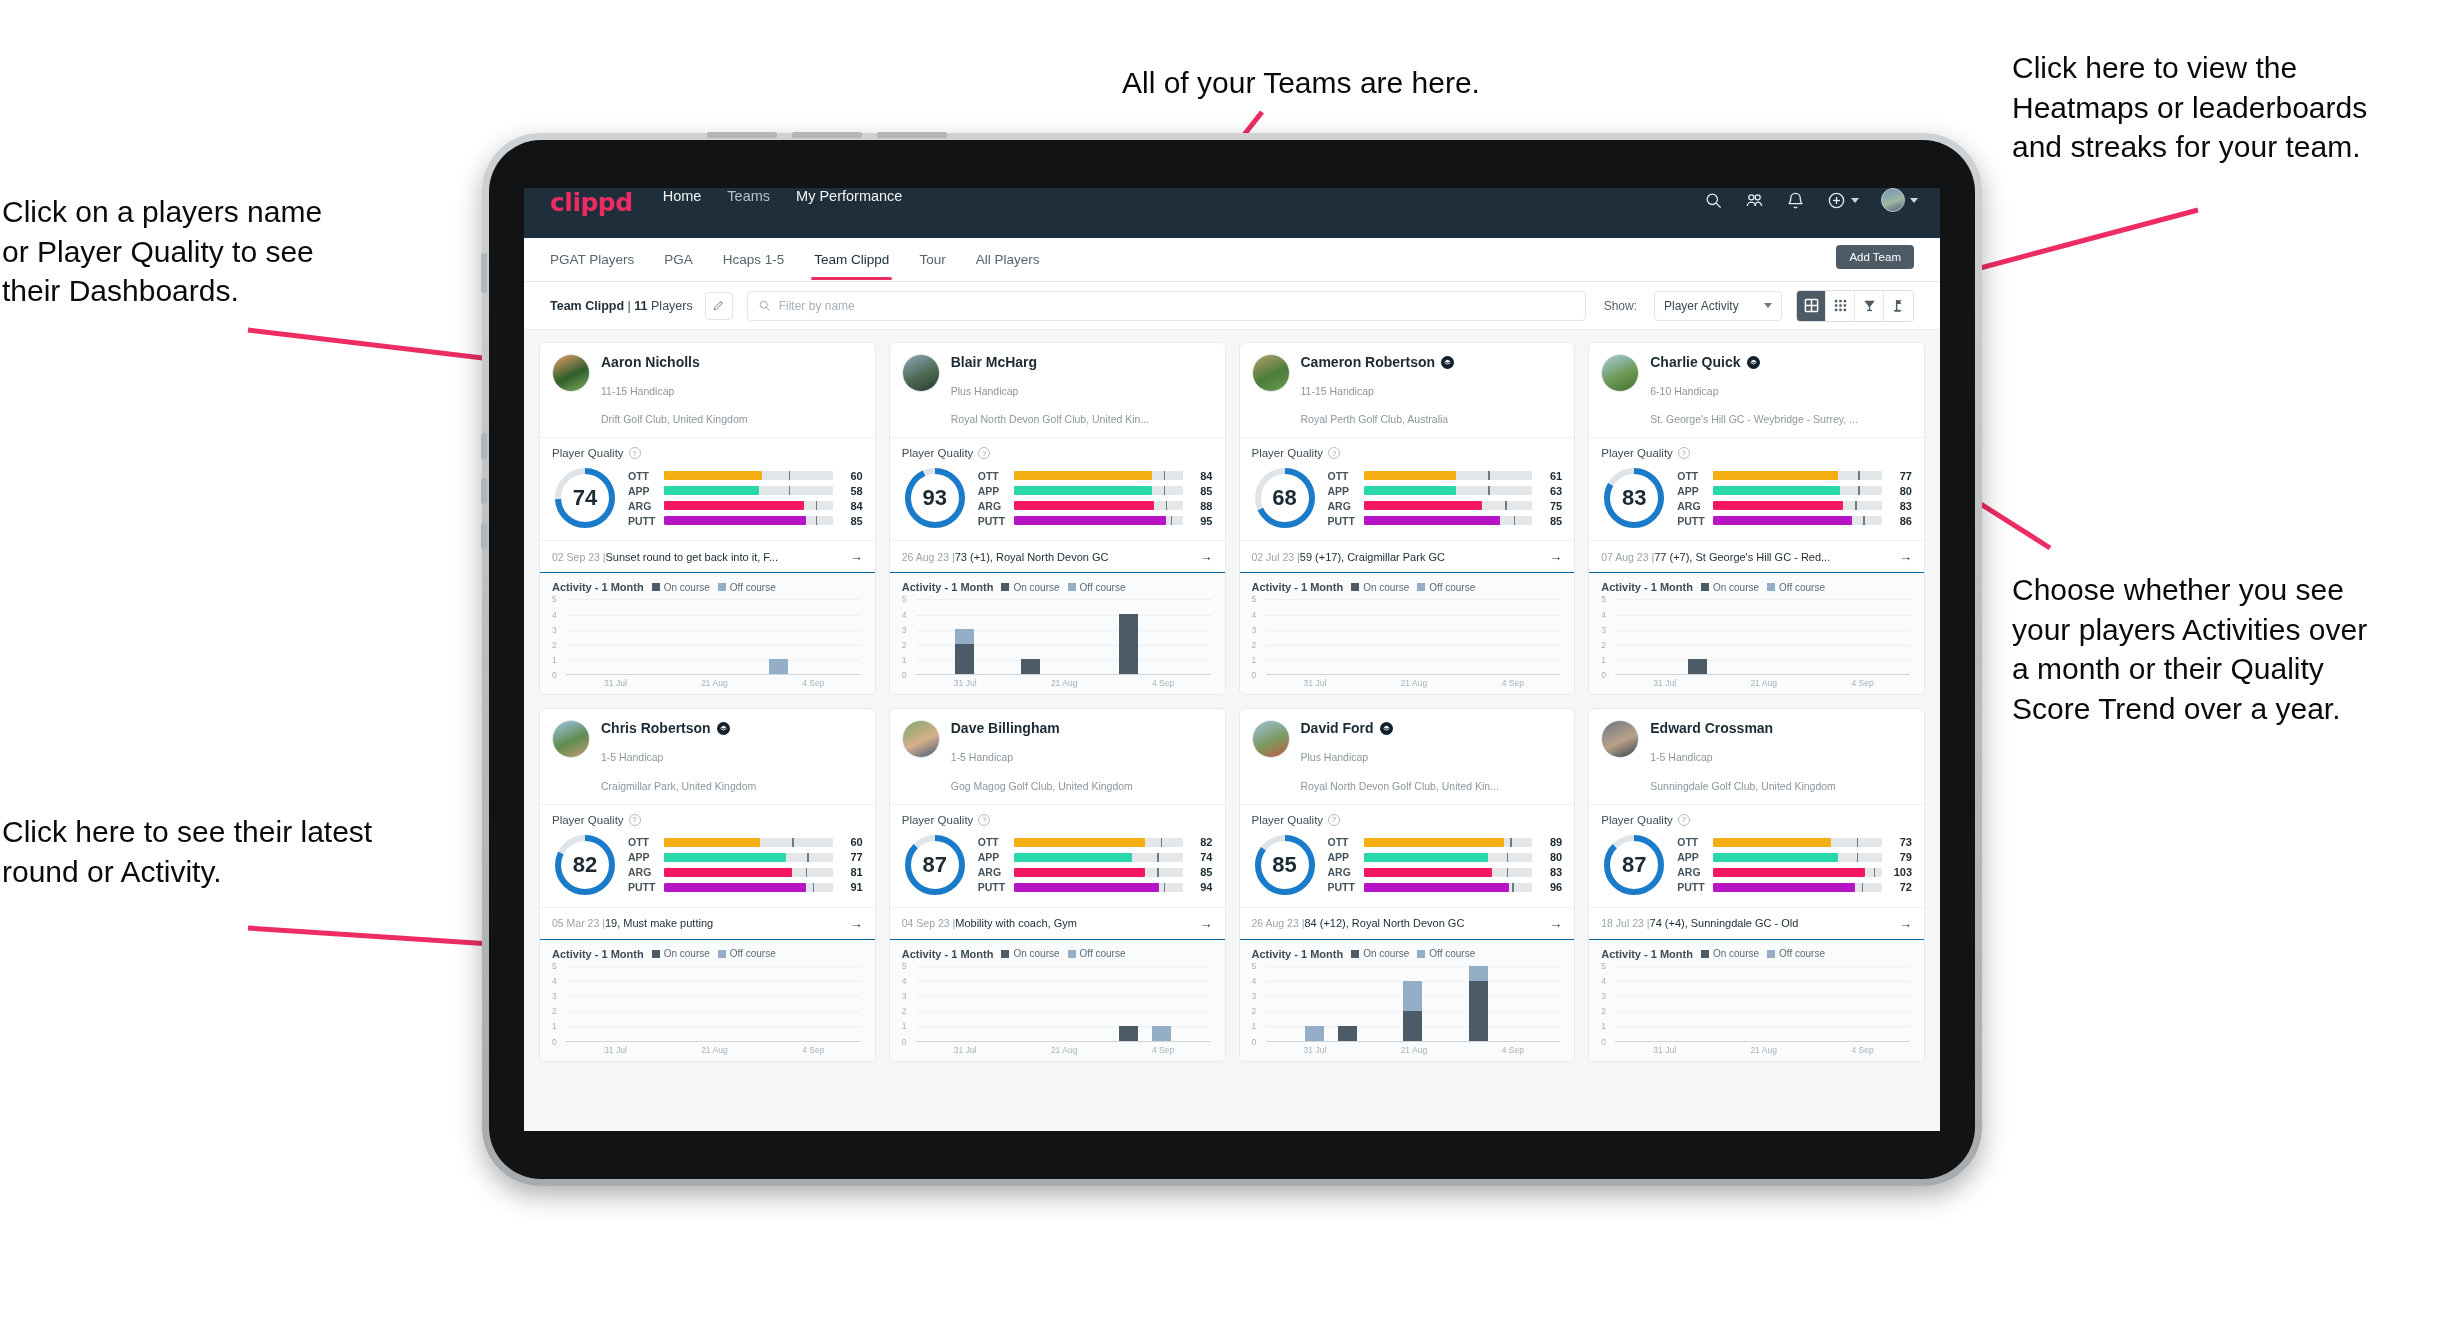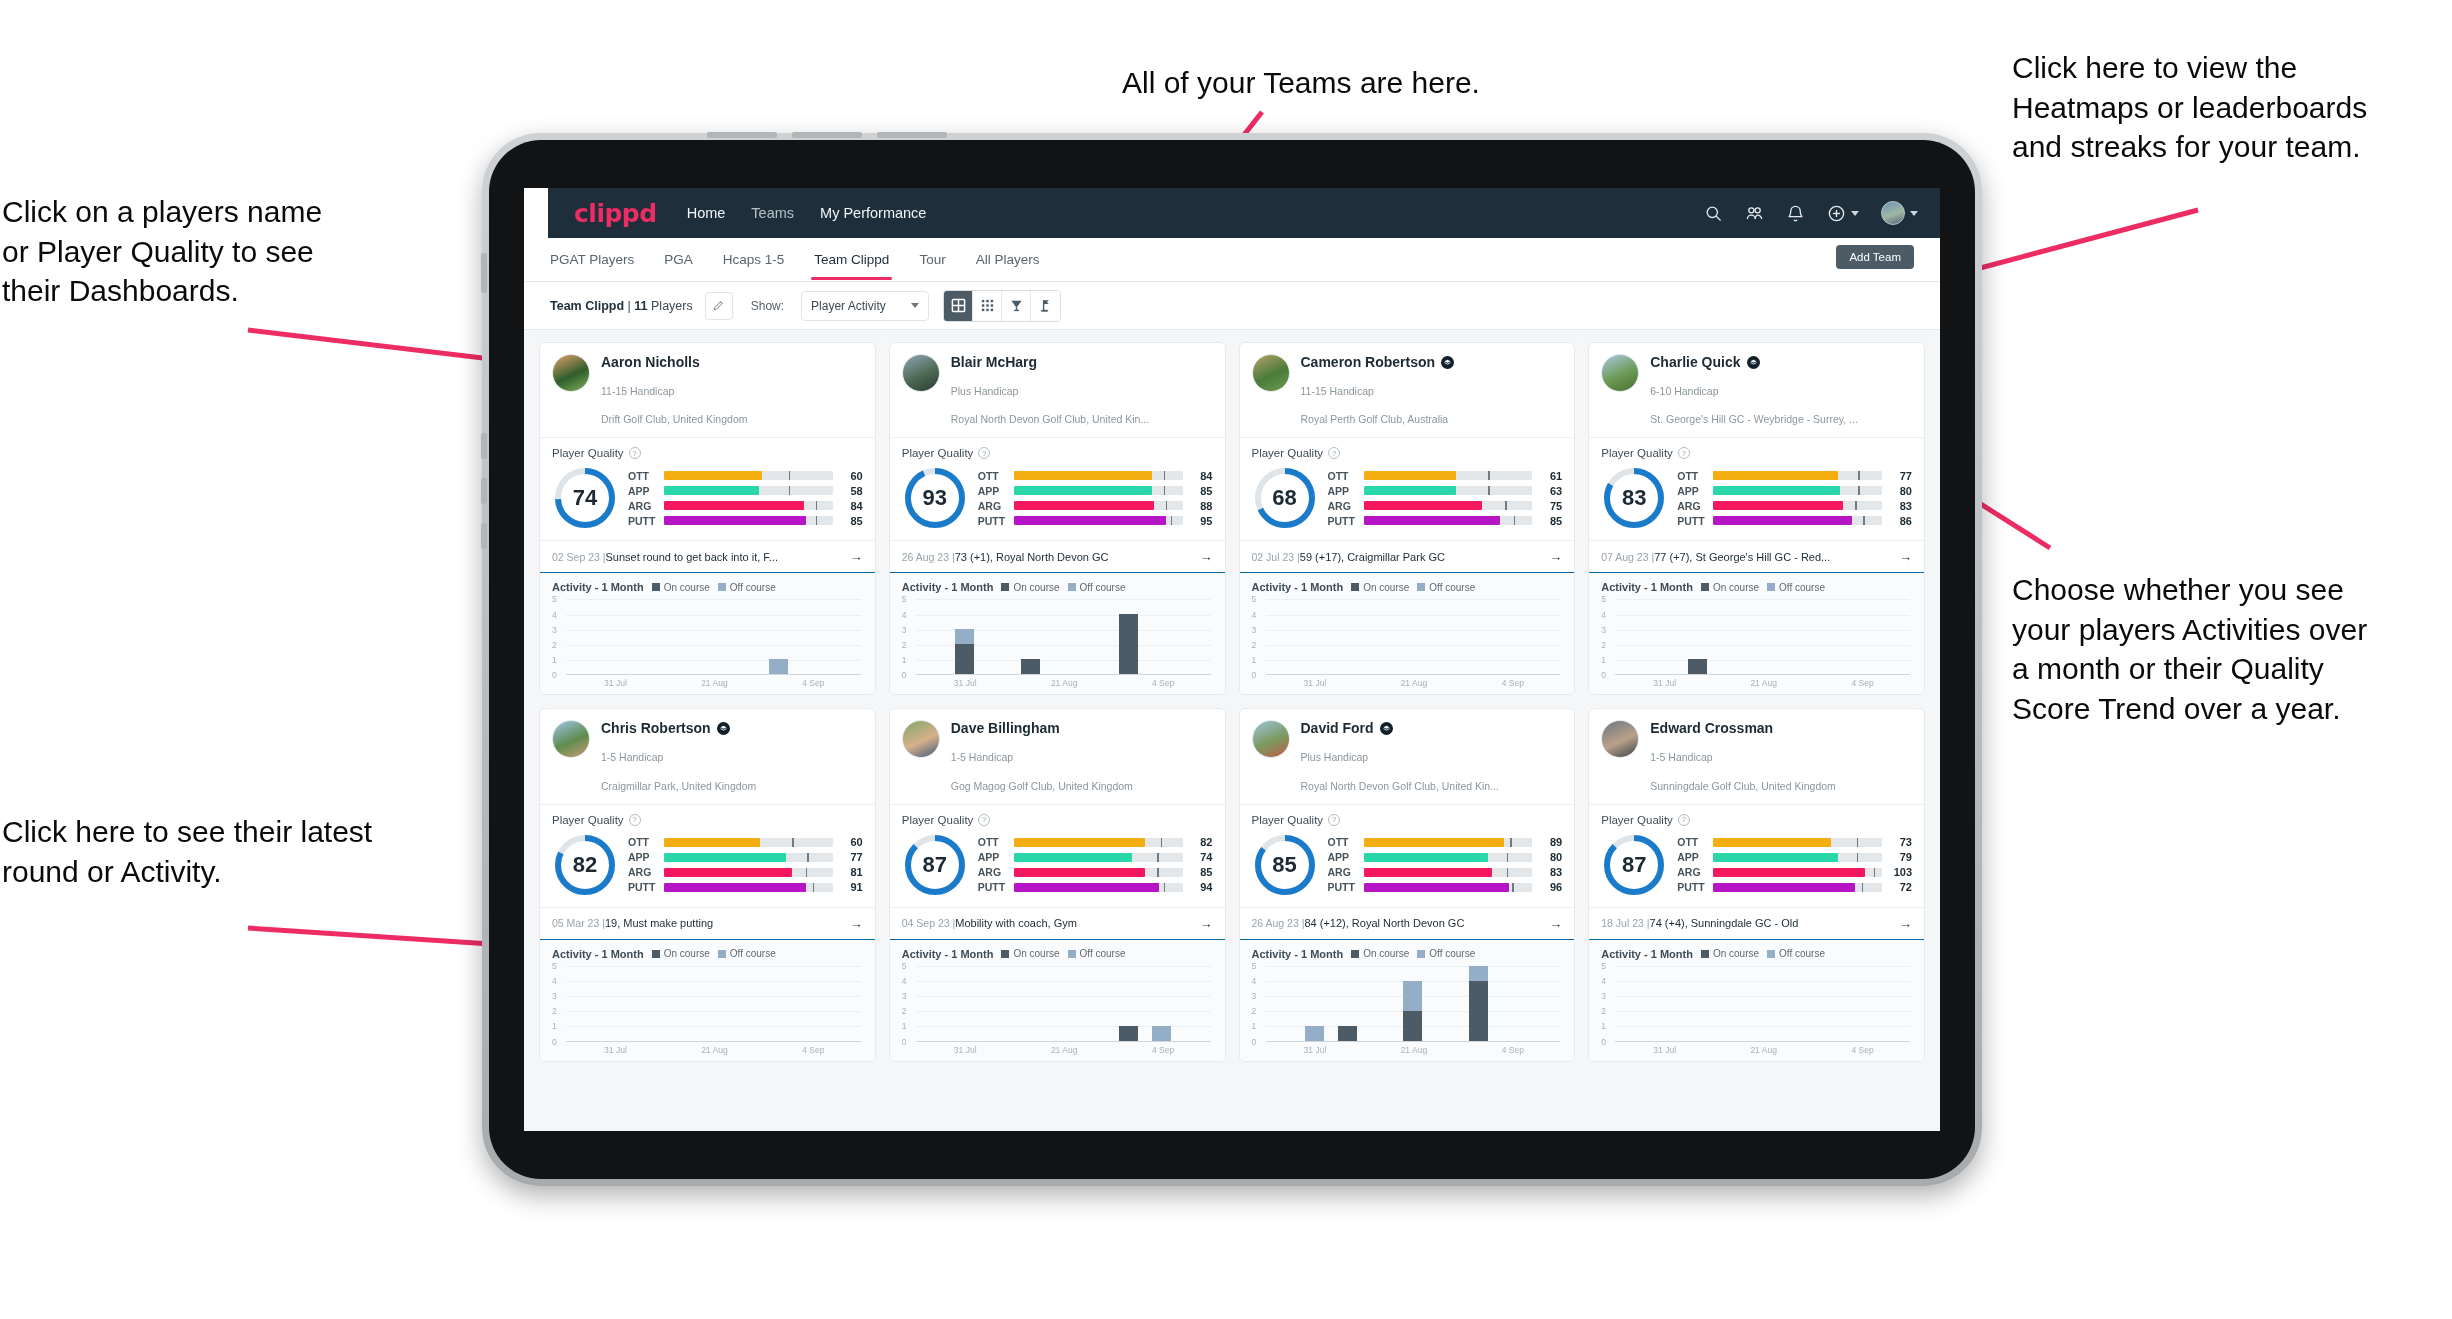--- a/index.html
+++ b/index.html
@@ -49,23 +49,22 @@
     background: #ffffff;
     overflow: hidden;
   }
   .btn-top { position:absolute; background:#b2b6b8; height:6px; border-radius:2px; top:-1px; }
   .btn-side { position:absolute; background:#b2b6b8; width:6px; border-radius:2px; left:-1px; }
 
   
   .navbar {
     height: 50px;
     background: #1e2e3b;
-    display: flex; align-items: center;
+    display: flex; align-items: flex-start;
     padding: 0 22px 0 26px;
-    margin-left: 24px;
   }
   .logo {
     color: #ec2c62; font-size: 25px; font-weight: 700;
     letter-spacing: -0.5px; margin-right: 30px;
     font-family: "DejaVu Sans", sans-serif;
   }
   .nav-links { display: flex; gap: 26px; align-items:center; }
   .nav-link { color: #f2f4f5; font-size: 14.5px; }
   .nav-link.dim { color: #b8c1c7; }
   .nav-right { margin-left: auto; display: flex; align-items: center; gap: 22px; }
@@ -280,20 +279,27 @@
       </div>
 
       <div class="filterbar">
         <span class="team-label"><b>Team Clippd</b> <span>|</span> <b>11</b> <span>Players</span></span>
         <span class="pencil-btn">
           <svg viewBox="0 0 24 24">
               <path d="M4 20l4-1 11-11-3-3L5 16z"></path>
               <path d="M15 5l3 3"></path>
             </svg>
         </span>
+        <div class="searchbox">
+          <svg viewBox="0 0 24 24">
+              <circle cx="10.5" cy="10.5" r="6.5"></circle>
+              <line x1="15.5" y1="15.5" x2="21" y2="21"></line>
+            </svg>
+          <span class="search-ph">Filter by name</span>
+        </div>
         <span class="show-label">Show:</span>
         <div class="select">
           <span>Player Activity</span>
           <span class="sel-caret"></span>
         </div>
         <div class="viewtoggle">
           <span class="vt on">
             <svg viewBox="0 0 16 16">
                 <rect x="1.5" y="1.5" width="13" height="13" rx="1" fill="none" stroke="#ffffff" stroke-width="1.6"></rect>
                 <line x1="8" y1="1.5" x2="8" y2="14.5" stroke="#ffffff" stroke-width="1.6"></line>

